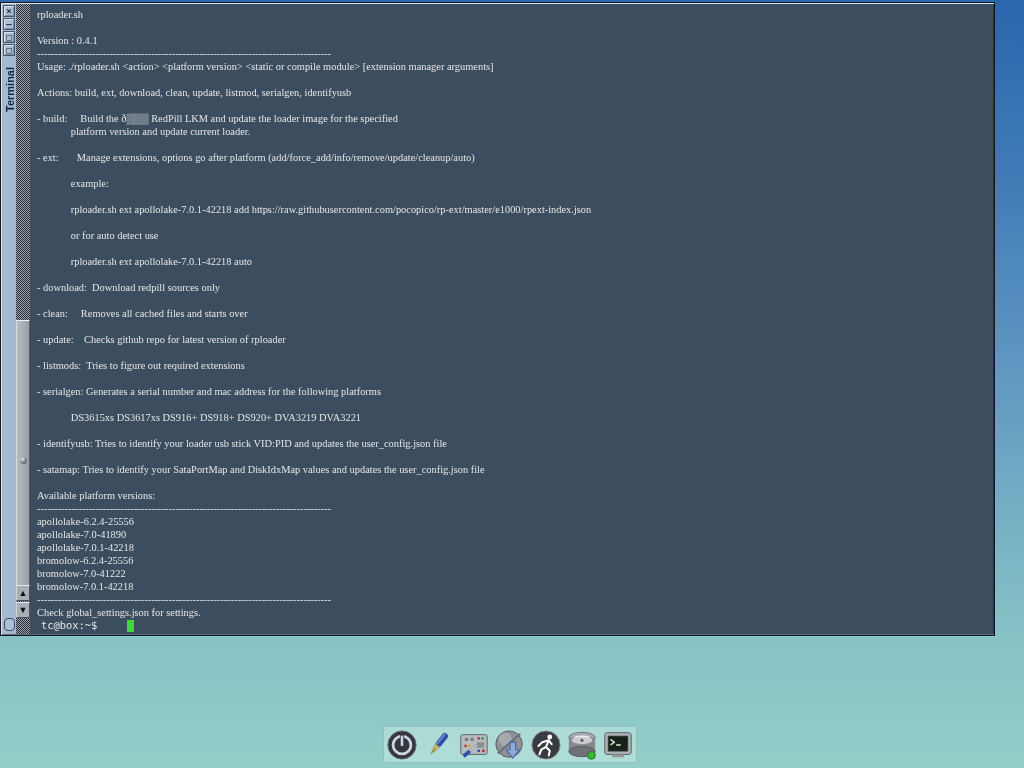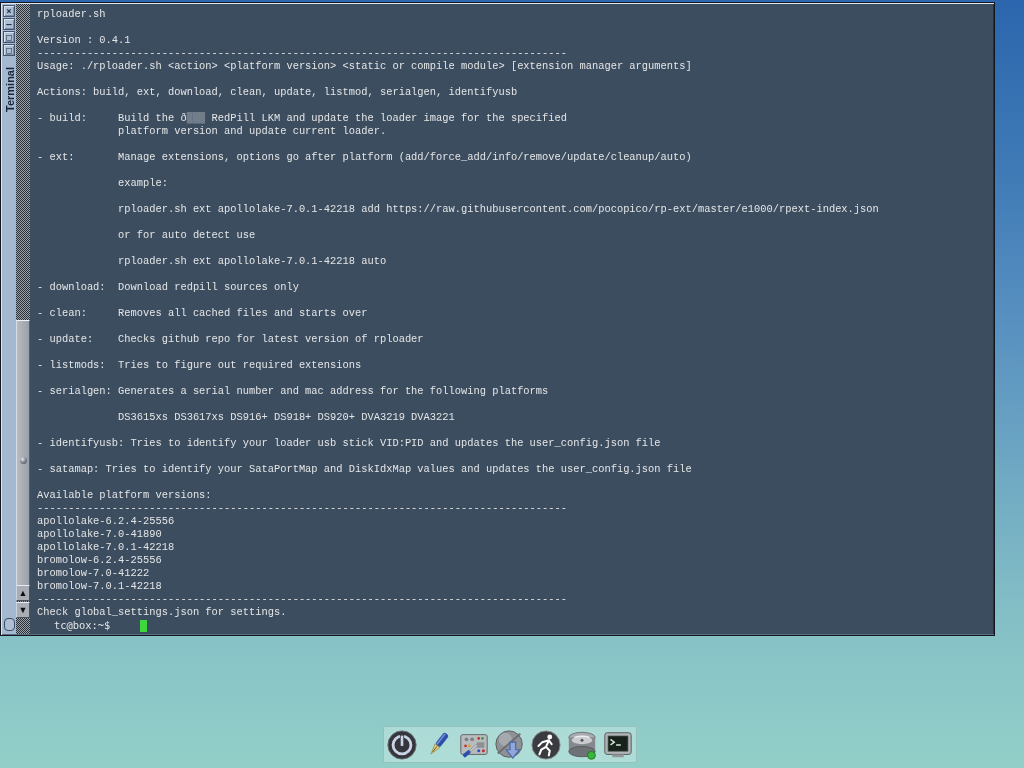--- a/index.html
+++ b/index.html
@@ -97,23 +97,23 @@
   .sb-down { bottom:16px; }
 
   
   .term {
     position:absolute; left:29px; top:1px; width:964px; height:630px;
     background:rgba(1,14,30,0.63);
     font-family:"DejaVu Sans Mono", monospace;
     font-size:10.4px; line-height:13px; color:#e4e6e6;
   }
   .term pre {
-    font-family:Liberation Mono, monospace; padding:4px 6px 0 7px; white-space:pre;
-  }
-  .prompt-line { padding-left:24px; display:flex; align-items:center;gap:24px; }
+    font-family:Liberation Serif, serif; padding:4px 6px 0 7px; white-space:pre;
+  }
+  .prompt-line { padding-left:11px; display:flex; align-items:center;gap:24px; }
   .cursor { display:inline-block; width:7px; height:12px; margin-left:6px; background:#3ed83e; }
 
   
   .dock {
     position:absolute; left:383px; top:726px; width:254px; height:37px; z-index:2;
     background:rgba(222,244,240,0.38);
     border:1px solid rgba(120,160,158,0.45);
     border-radius:2px;
     display:flex; align-items:center; justify-content:center; gap:2px;
   }

